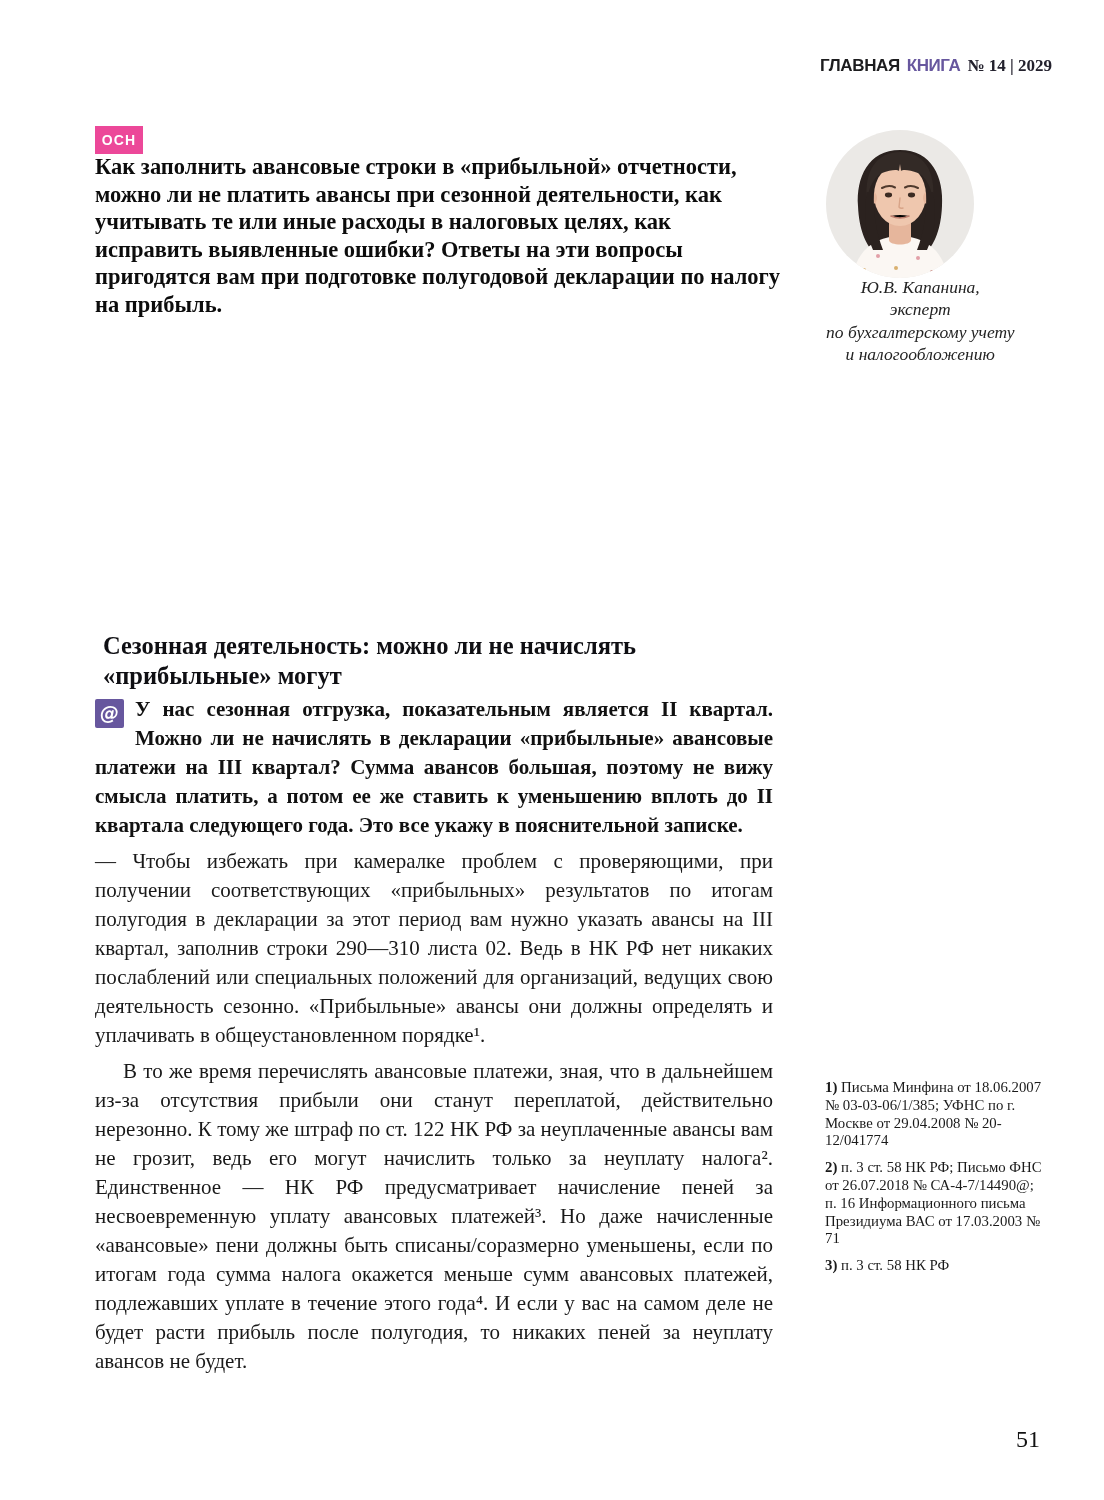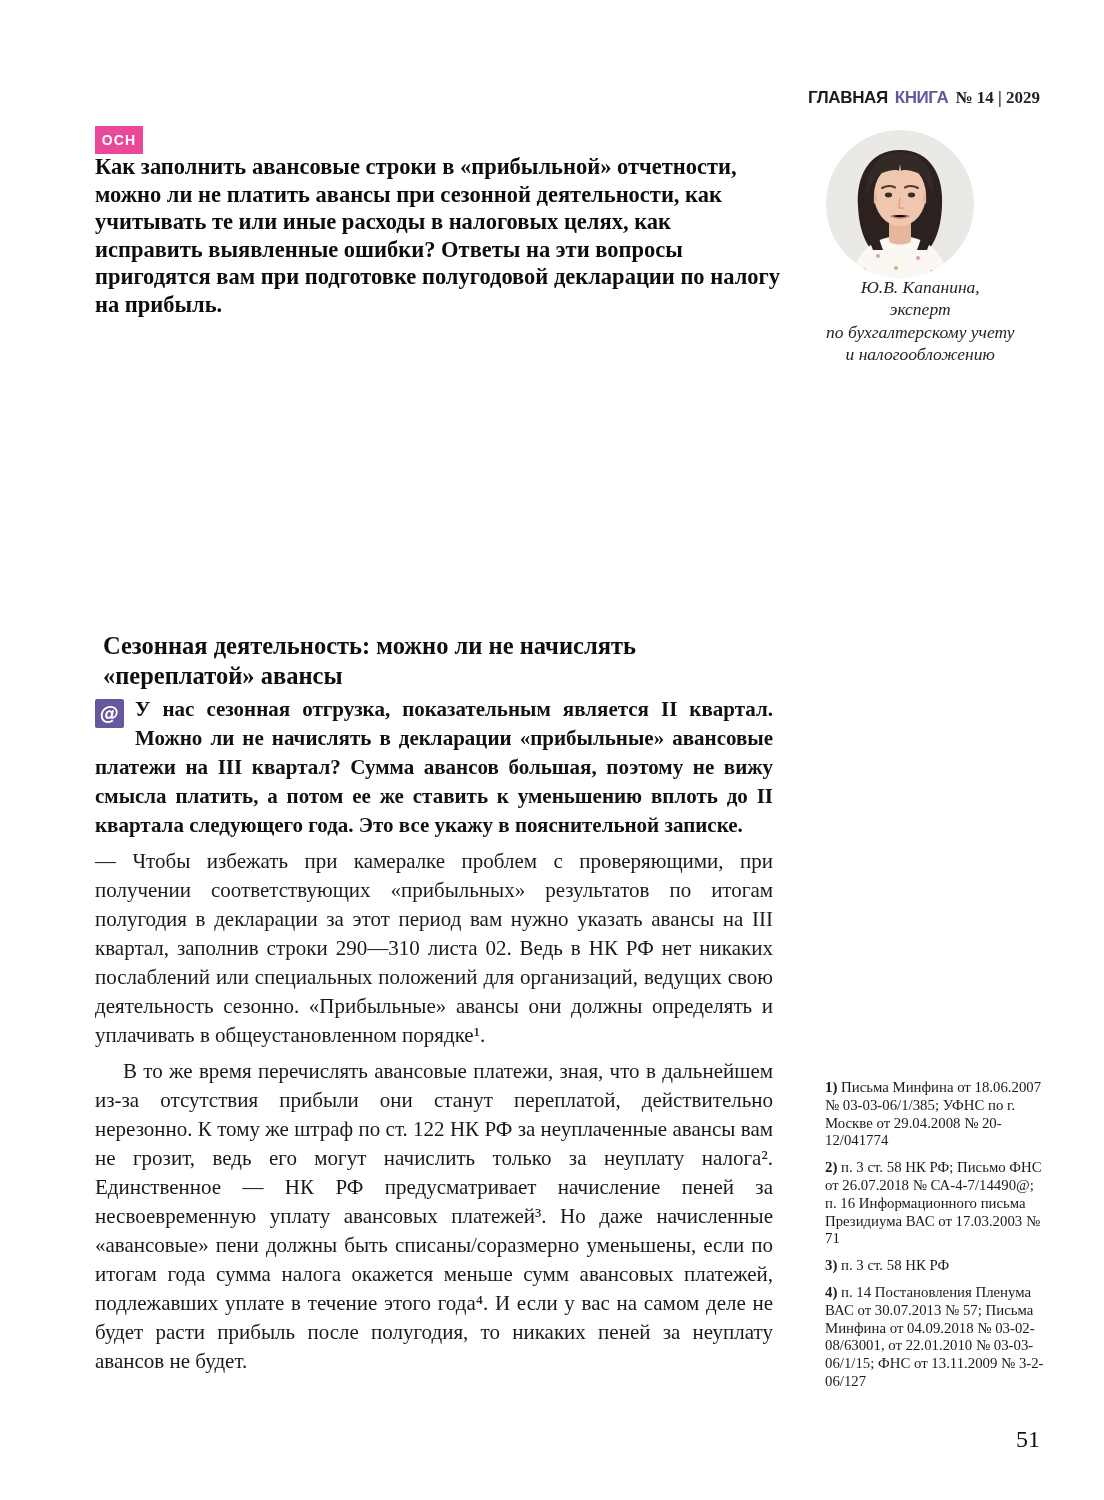--- a/index.html
+++ b/index.html
@@ -10,26 +10,25 @@
     background: #ffffff;
     overflow: hidden;
     font-family: "Liberation Serif", serif;
     color: #1a1a1a;
   }
 
   
   .header {
     position: absolute;
     top: 56px;
-    right: 64px;
+    right: 52px;
     display: flex;
     align-items: baseline;
     gap: 7px;
     white-space: nowrap;
-    margin-top: 32px;
   }
   .mag-word {
     font-family: "Liberation Sans", sans-serif;
     font-weight: bold;
     font-size: 17px;
     letter-spacing: -0.4px;
     color: #1c1c1e;
   }
   .mag-word.purple { color: #67579E; }
   .issue-no {
@@ -228,34 +227,33 @@
   <div class="caption">
     <div>Ю.В. Капанина,</div>
     <div>эксперт</div>
     <div>по бухгалтерскому учету</div>
     <div>и налогообложению</div>
   </div>
 
 
   <h2 class="section-title">
     <div>Сезонная деятельность: можно ли не начислять</div>
-    <div>«переплатой» авансы</div>
+    <div>«прибыльные» могут</div>
   </h2>
 
   <div class="article-body">
     <p class="question">
       <span class="at-badge">@</span>
       <span>У нас сезонная отгрузка, показательным является II квартал. Можно ли не начислять в декларации «прибыльные» авансовые платежи на III квартал? Сумма авансов большая, поэтому не вижу смысла платить, а потом ее же ставить к уменьшению вплоть до II квартала следующего года. Это все укажу в пояснительной записке.</span>
     </p>
     <p class="answer-1">—  Чтобы избежать при камералке проблем с проверяющими, при получении соответствующих «прибыльных» результатов по итогам полугодия в декларации за этот период вам нужно указать авансы на III квартал, заполнив строки 290—310 листа 02. Ведь в НК РФ нет никаких послаблений или специальных положений для организаций, ведущих свою деятельность сезонно. «Прибыльные» авансы они должны определять и уплачивать в общеустановленном порядке¹.</p>
     <p class="answer-2">В то же время перечислять авансовые платежи, зная, что в дальнейшем из-за отсутствия прибыли они станут переплатой, действительно нерезонно. К тому же штраф по ст. 122 НК РФ за неуплаченные авансы вам не грозит, ведь его могут начислить только за неуплату налога². Единственное — НК РФ предусматривает начисление пеней за несвоевременную уплату авансовых платежей³. Но даже начисленные «авансовые» пени должны быть списаны/соразмерно уменьшены, если по итогам года сумма налога окажется меньше сумм авансовых платежей, подлежавших уплате в течение этого года⁴. И если у вас на самом деле не будет расти прибыль после полугодия, то никаких пеней за неуплату авансов не будет.</p>
   </div>
 
   <aside class="footnotes">
     <p class="fn"><b>1)</b> <span>Письма Минфина от 18.06.2007 № 03-03-06/1/385; УФНС по г. Москве от 29.04.2008 № 20-12/041774</span></p>
     <p class="fn"><b>2)</b> <span>п. 3 ст. 58 НК РФ; Письмо ФНС от 26.07.2018 № СА-4-7/14490@; п. 16 Информационного письма Президиума ВАС от 17.03.2003 № 71</span></p>
     <p class="fn"><b>3)</b> <span>п. 3 ст. 58 НК РФ</span></p>
-    <p class="fn"><b>4)</b> <span>п. 14 Постановления Пленума ВАС от 30.07.2013 № 57; Письма Минфина от 04.09.2018 № 03-02-08/63001, от 22.01.2010 № 03-03-06/1/15; ФНС от 13.11.2009 № 3-2-06/127</span></p>
   </aside>
 
   <div class="pageno">51</div>
 
 </div>
 
 </body></html>

